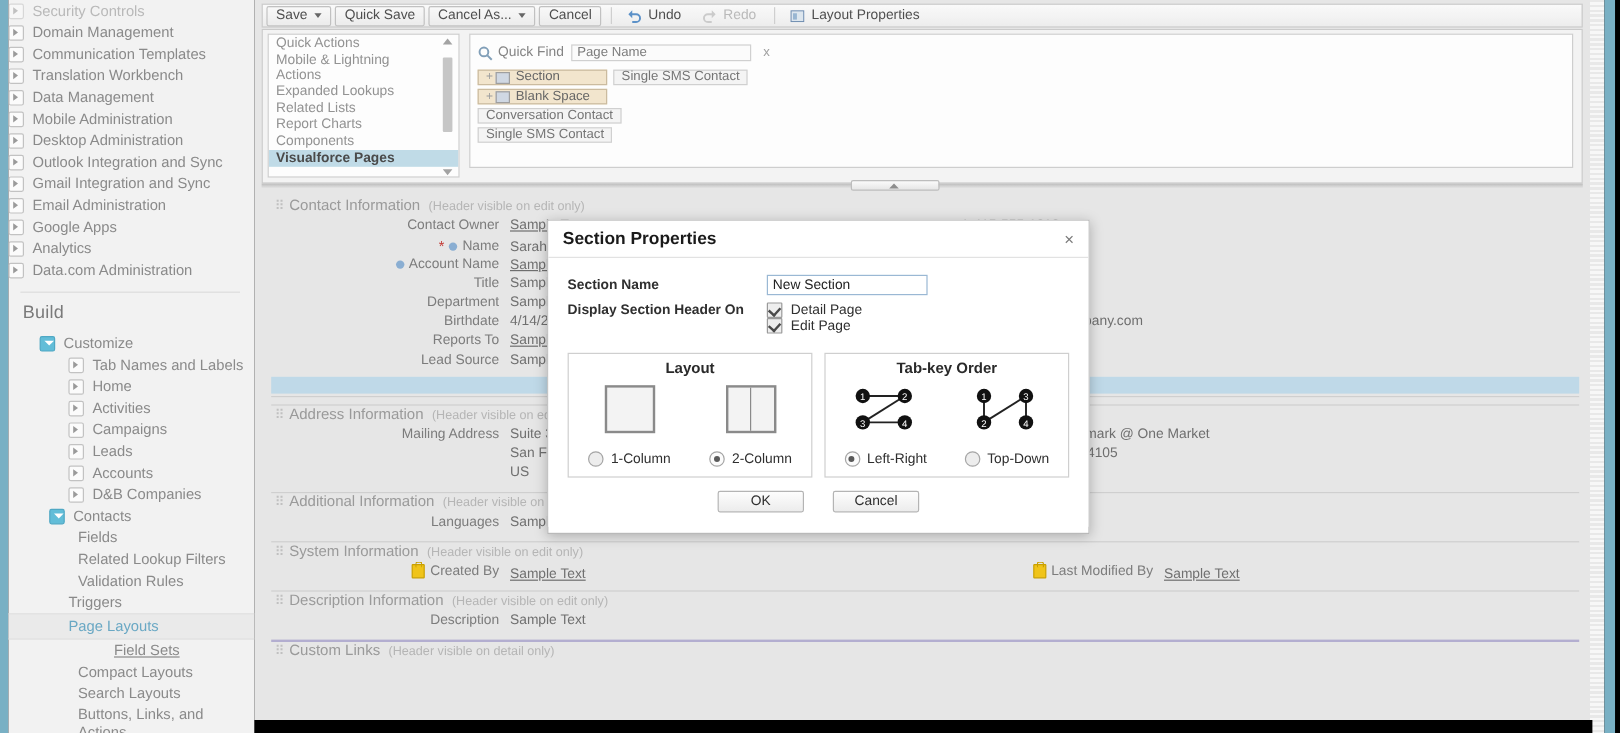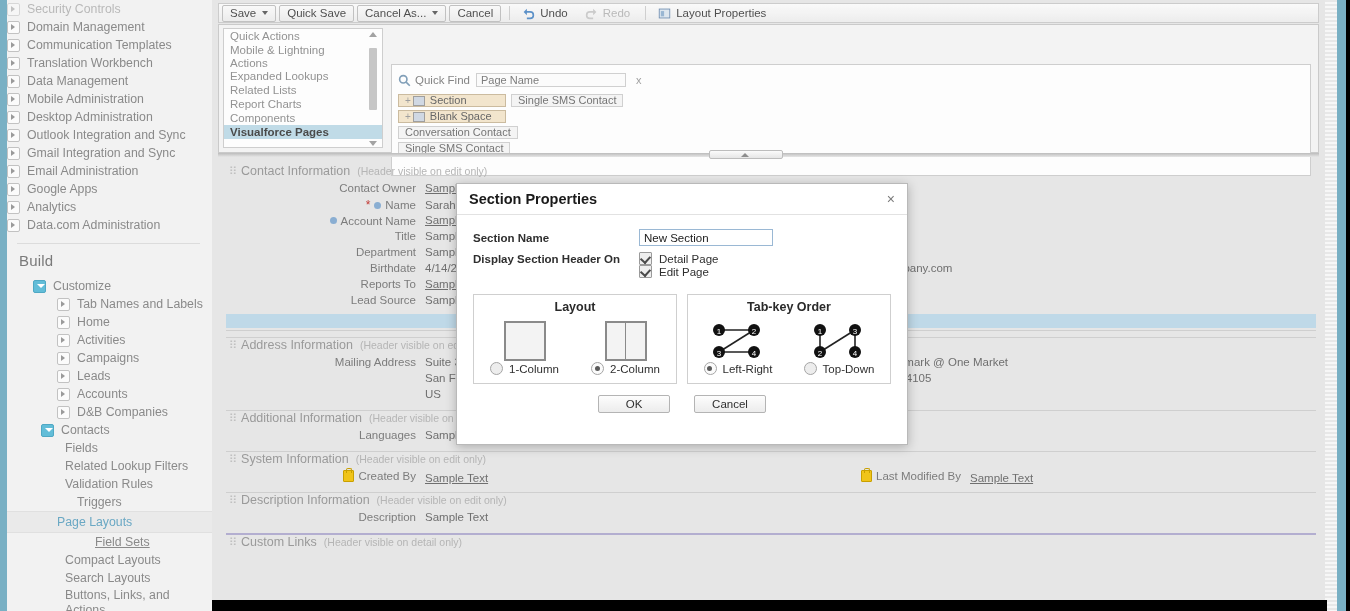--- a/index.html
+++ b/index.html
@@ -65,21 +65,21 @@
   .pal-item{height:14px;line-height:14px;padding-left:6px;font-size:11.5px;color:#8d8d8d;white-space:nowrap;}
   .pal-item.two{height:25px;line-height:12.5px;padding-top:1px;}
   .pal-item.active{background:#bedbe8;color:#3f3f3f;font-weight:bold;}
   .pal-scroll{position:absolute;right:3px;top:3px;width:12px;height:114px;}
   .pal-arrow{width:0;height:0;margin:0 auto;border-left:4px solid transparent;border-right:4px solid transparent;}
   .pal-arrow.up{border-bottom:5px solid #9e9e9e;}
   .pal-arrow.down{border-top:5px solid #9e9e9e;}
   .pal-thumb{position:absolute;left:2px;top:16px;width:8px;height:62px;background:#c4c4c4;border-radius:1px;}
 
   .pal-right{position:absolute;left:172px;top:3px;width:920px;height:112px;
-     background:#fff;border:1px solid #cdcdcd;box-sizing:border-box;margin-top:36px;}
+     background:#fff;border:1px solid #cdcdcd;box-sizing:border-box;}
   .qf-row{display:flex;align-items:center;height:22px;padding:4px 0 0 6px;}
   .qf-label{font-size:11.5px;color:#7d7d7d;margin:0 6px 0 4px;white-space:nowrap;}
   .qf-input{width:150px;height:14px;border:1px solid #cfcfcf;background:#fdfdfd;font-size:11px;
      color:#b9b9b9;padding:1px 4px;box-sizing:border-box;line-height:12px;}
   .qf-clear{margin-left:10px;color:#9b9b9b;font-size:11px;}
   .fields-grid{position:relative;margin:3px 0 0 6px;}
   .fchip{height:13px;line-height:13px;font-size:11px;color:#5d5d5d;border:1px solid #c9b89a;
      background:#f3e5cc;padding:0 6px;box-sizing:border-box;display:flex;align-items:center;
      position:absolute;white-space:nowrap;}
   .fchip.plain{border:1px solid #cfcfcf;background:#f6f6f6;color:#6d6d6d;}
@@ -132,21 +132,21 @@
   .cbx{width:11px;height:11px;border:1px solid #9a9a9a;background:#eeeeee;border-radius:1px;
      position:relative;flex:none;}
   .cbx.on:after{content:"";position:absolute;left:2px;top:1px;width:5px;height:7px;
      border:solid #4a4a4a;border-width:0 2px 2px 0;transform:rotate(42deg);}
   .mc-label{font-size:11.5px;color:#2f2f2f;}
 
   .boxrow{display:flex;gap:10px;margin-top:10px;}
   .fbox{border:1px solid #cfcfcf;flex:1;padding:5px 0 8px 0;}
   .fbox-title{text-align:center;font-size:12.5px;font-weight:bold;color:#2a2a2a;margin-bottom:6px;}
   .fbox-art{display:flex;justify-content:space-around;align-items:center;height:42px;}
-  .fbox-opts{display:flex;justify-content:space-around;align-items:center;margin-top:0;}
+  .fbox-opts{display:flex;justify-content:space-around;align-items:center;margin-top:14px;}
   .opt{display:flex;align-items:center;gap:6px;font-size:11.5px;color:#2f2f2f;}
   .radio{width:11px;height:11px;border-radius:50%;border:1px solid #a5a5a5;background:#ededed;
      position:relative;flex:none;}
   .radio.on{background:#fbfbfb;}
   .radio.on:after{content:"";position:absolute;left:2.5px;top:2.5px;width:5px;height:5px;
      border-radius:50%;background:#5a5a5a;}
   .col-1{width:38px;height:36px;border:2px solid #8a8a8a;background:#f3f3f3;}
   .col-2{width:38px;height:36px;border:2px solid #8a8a8a;background:#f3f3f3;
      display:flex;}
   .col-2 .half{flex:1;}
@@ -262,21 +262,21 @@
     <div id="contacts-children">
         <div class="tree-node lvl3 leaf" style="padding-left: 58px;">
           <span>Fields</span>
         </div>
         <div class="tree-node lvl3 leaf" style="padding-left: 58px;">
           <span>Related Lookup Filters</span>
         </div>
         <div class="tree-node lvl3 leaf" style="padding-left: 58px;">
           <span>Validation Rules</span>
         </div>
-        <div class="tree-node lvl3 leaf" style="padding-left: 70px;">
+        <div class="tree-node lvl3 leaf" style="padding-left: 50px;">
           <span>Triggers</span>
         </div>
       </div>
     <div class="tree-node lvl3 selected">
       <span>Page Layouts</span>
     </div>
     <div id="contacts-children-after">
         <div class="tree-node lvl3 leaf" style="padding-left: 88px; text-decoration: underline;">
           <span>Field Sets</span>
         </div>

